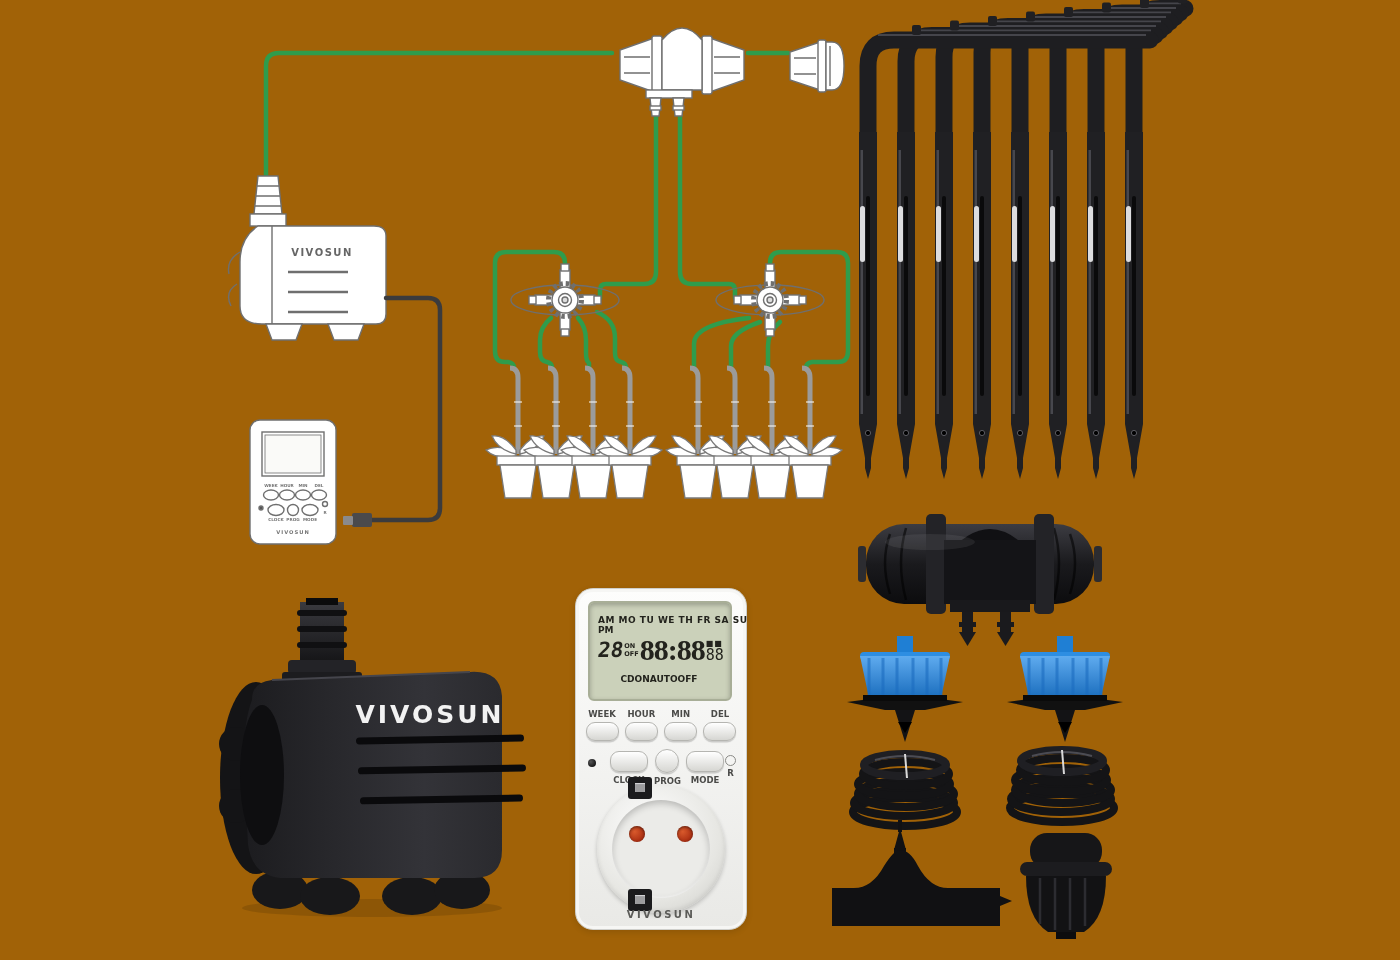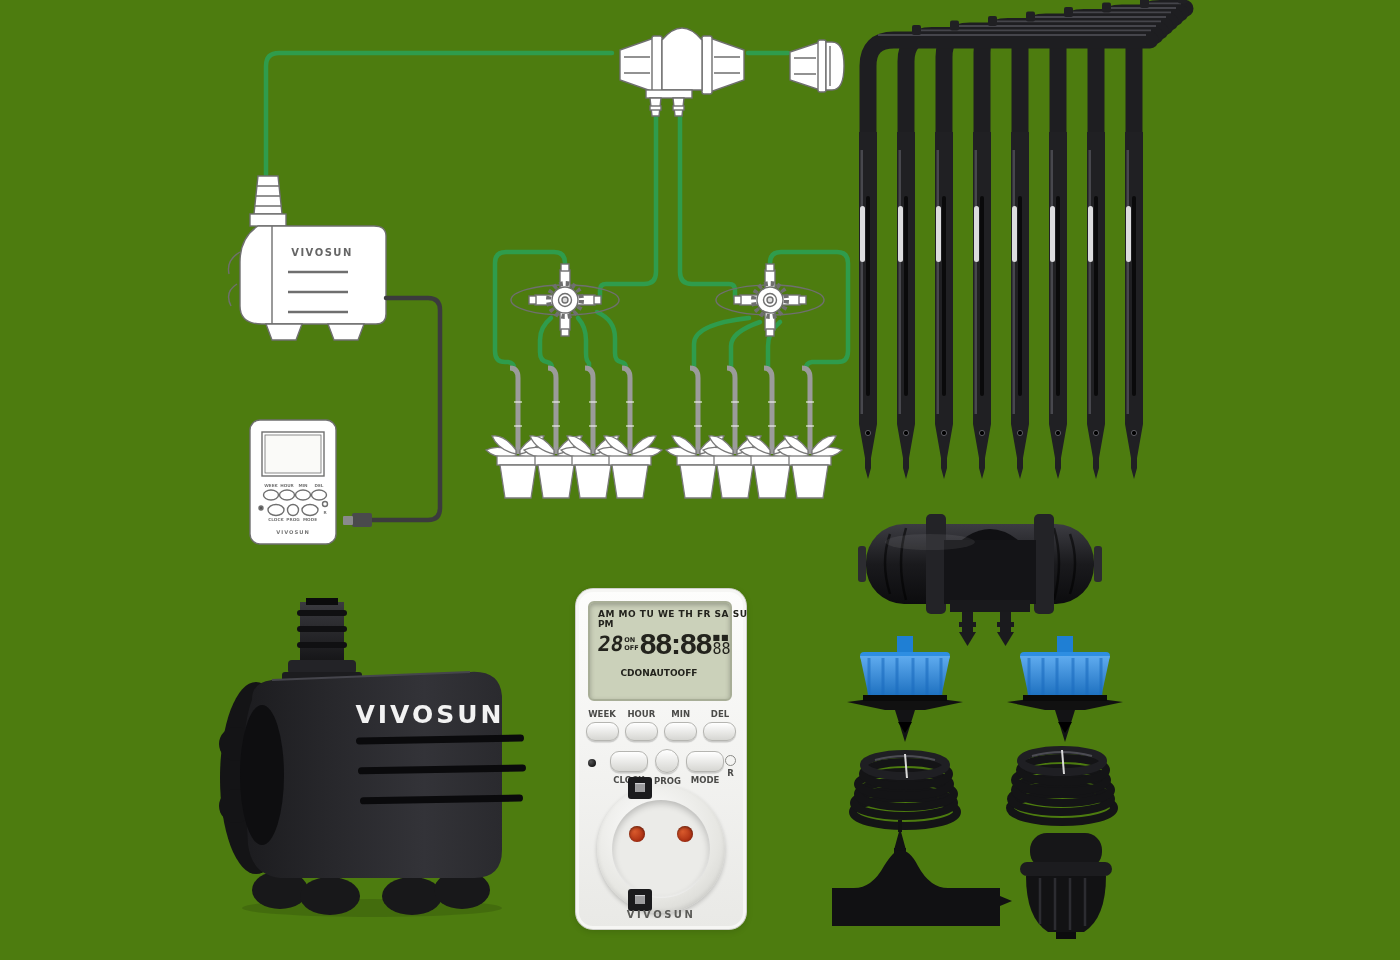--- a/index.html
+++ b/index.html
@@ -1,39 +1,39 @@
 <!DOCTYPE html>
 <html><head>
 <meta charset="utf-8">
 <style>
   html,body{margin:0;padding:0;background:#fff;}
-  #stage{position:relative;width:1400px;height:960px;background:#4d7c0f;overflow:hidden;
+  #stage{position:relative;width:1400px;height:960px;background:#a16207;overflow:hidden;
          font-family:"DejaVu Sans","Liberation Sans",sans-serif;}
   #art{position:absolute;left:0;top:0;}
   .lineart-label{fill:#666;font-weight:bold;}
 
   
   .pump-brand{position:absolute;left:340px;top:700px;width:180px;text-align:center;
     color:#f2f2f2;font-size:25px;font-weight:800;letter-spacing:3px;}
 
   
   .timer{position:absolute;left:575px;top:588px;width:170px;height:340px;
     background:linear-gradient(#fdfdfc,#e9e9e6);border:1px solid #cfcfcb;border-radius:18px;
     box-shadow:inset 0 0 0 3px #f6f6f4, 0 2px 6px rgba(0,0,0,.12);}
   .lcd{position:absolute;left:12px;top:12px;width:144px;height:100px;background:#cbd1ba;
     border:2px solid #a8ae97;border-radius:6px;box-shadow:inset 0 2px 5px rgba(0,0,0,.25);
-    color:#23231d;padding:6px 6px 4px 8px;box-sizing:border-box;}
+    color:#23231d;padding:12px 6px 4px 8px;box-sizing:border-box;}
   .lcd-days{font-size:9px;font-weight:bold;letter-spacing:.5px;white-space:nowrap;}
   .lcd-pm{font-size:9px;font-weight:bold;margin-top:0;}
   .lcd-mid{display:flex;align-items:center;margin-top:-2px;}
   .lcd-28{font-family:"DejaVu Sans Mono","Liberation Mono",monospace;font-size:21px;
     font-weight:bold;transform:skewX(-8deg);}
   .lcd-onoff{display:flex;flex-direction:column;font-size:6.5px;font-weight:bold;
     line-height:8px;margin:0 1px 0 1px;}
-  .lcd-time{font-family:Liberation Sans, sans-serif;font-size:30px;
+  .lcd-time{font-family:Liberation Serif, serif;font-size:30px;
     font-weight:bold;letter-spacing:-1px;}
   .lcd-right{display:flex;flex-direction:column;margin-left:1px;}
   .lcd-blocks{font-size:8px;line-height:9px;letter-spacing:1px;}
   .lcd-88{font-family:"DejaVu Sans Mono","Liberation Mono",monospace;font-size:15px;
     font-weight:normal;line-height:14px;}
   .lcd-bottom{display:flex;justify-content:center;font-size:9px;font-weight:bold;
     margin-top:7px;padding-right:4px;}
   .btn-row1{position:absolute;left:8px;top:120px;width:154px;display:flex;justify-content:space-between;}
   .btn-col{display:flex;flex-direction:column;align-items:center;width:36px;}
   .btn-label{font-size:8.5px;font-weight:bold;color:#4a4a48;margin-bottom:3px;}

